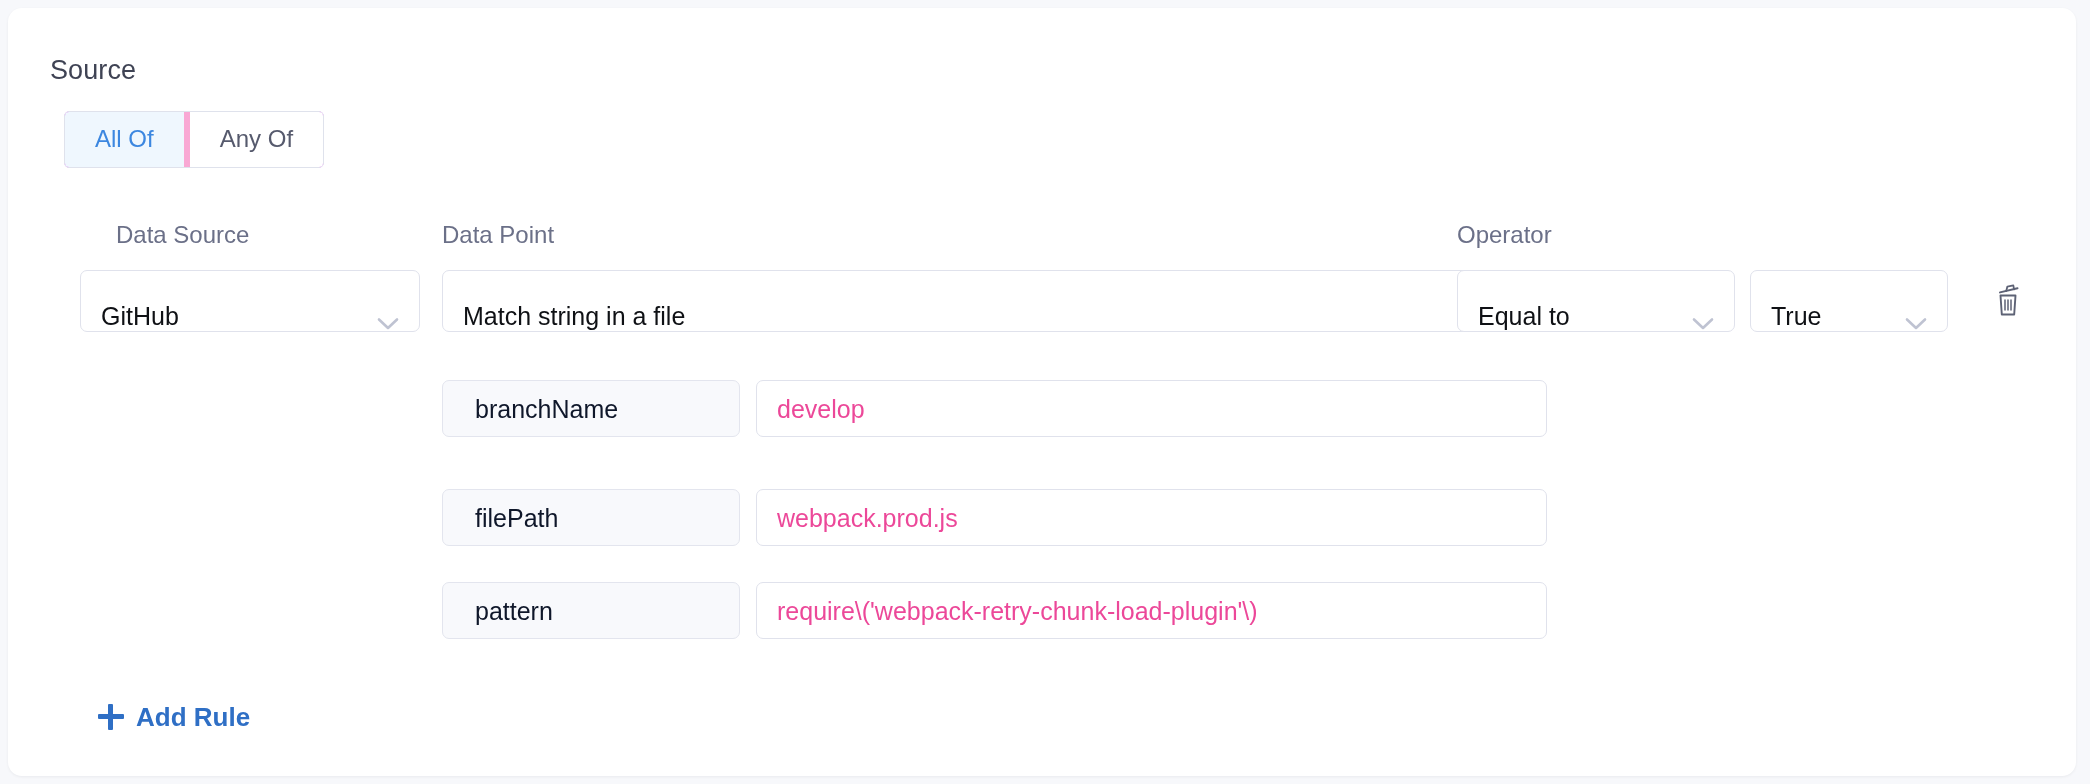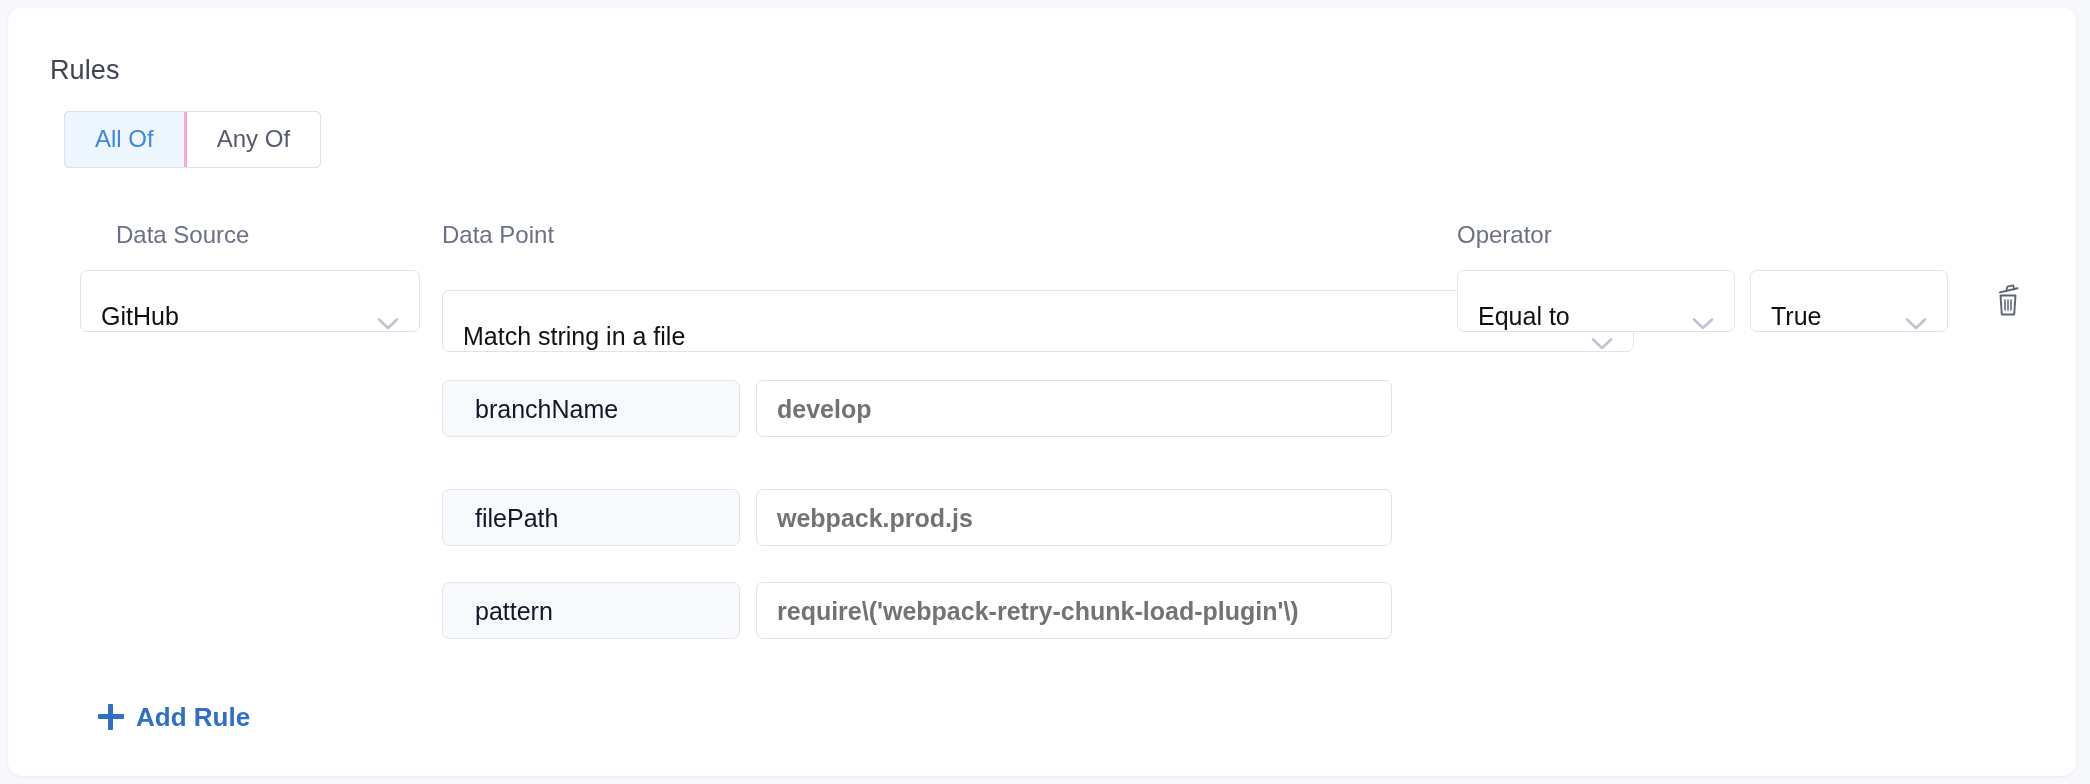--- a/index.html
+++ b/index.html
@@ -56,21 +56,21 @@
     padding: 13px 30px 14px 30px;
     background: #ffffff;
     color: #565a6d;
     cursor: pointer;
     user-select: none;
     border: none;
     font-family: inherit;
     white-space: nowrap;
   }
   .seg-btn + .seg-btn {
-    border-left: 3px solid #f9a8d4;
+    border-left: 6px solid #f9a8d4;
   }
   .seg-btn.active {
     background: #eff7fe;
     color: #3c87e0;
   }
 
   
   .rule-block {
     position: absolute;
     left: 0;
@@ -114,21 +114,21 @@
     width: 34px;
     margin-right: 14px;
     display: flex;
     align-items: center;
     justify-content: center;
     color: #bfc3d2;
   }
   .chev svg { display: block; }
 
   .sel-datasource { left: 72px;   top: 262px; width: 340px; }
-  .sel-datapoint  { left: 434px;  top: 262px; width: 1192px; margin-top: 20px; }
+  .sel-datapoint  { left: 434px;  top: 262px; width: 1192px; }
   .sel-operator   { left: 1449px; top: 262px; width: 278px; }
   .sel-operand    { left: 1742px; top: 262px; width: 198px; }
 
   .trash-btn {
     position: absolute;
     left: 1975px;
     top: 262px;
     width: 50px;
     height: 62px;
     display: flex;
@@ -161,35 +161,34 @@
     font-size: 25px;
     line-height: 30px;
     color: #0f172a;
     overflow: hidden;
     white-space: nowrap;
   }
   .param-val {
     position: absolute;
     box-sizing: border-box;
     left: 748px;
-    width: 636px;
+    width: 791px;
     height: 57px;
     background: #ffffff;
     border: 1px solid #e0e2ec;
     border-radius: 7px;
     display: flex;
     align-items: center;
     padding-left: 20px;
     font-size: 25px;
     line-height: 30px;
-    color: #737373;
+    color: #ec4899;
     overflow: hidden;
     white-space: nowrap;
     cursor: text;
-    font-weight: bold;
   }
   .row-0 { top: 372px; }
   .row-1 { top: 481px; }
   .row-2 { top: 574px; }
 
   
   .add-rule {
     position: absolute;
     left: 90px;
     top: 694px;
@@ -224,21 +223,21 @@
     color: #2f6fc5;
     font-weight: bold;
   }
 </style>
 </head>
 <body>
 
 <div id="root">
   <div class="card">
 
-    <div class="section-title">Rules</div>
+    <div class="section-title">Source</div>
 
     <div class="segmented">
       <button class="seg-btn active">All Of</button>
       <button class="seg-btn">Any Of</button>
     </div>
 
     <div class="rule-block">
 
       <div class="field-label lbl-ds">Data Source</div>
       <div class="field-label lbl-dp">Data Point</div>

